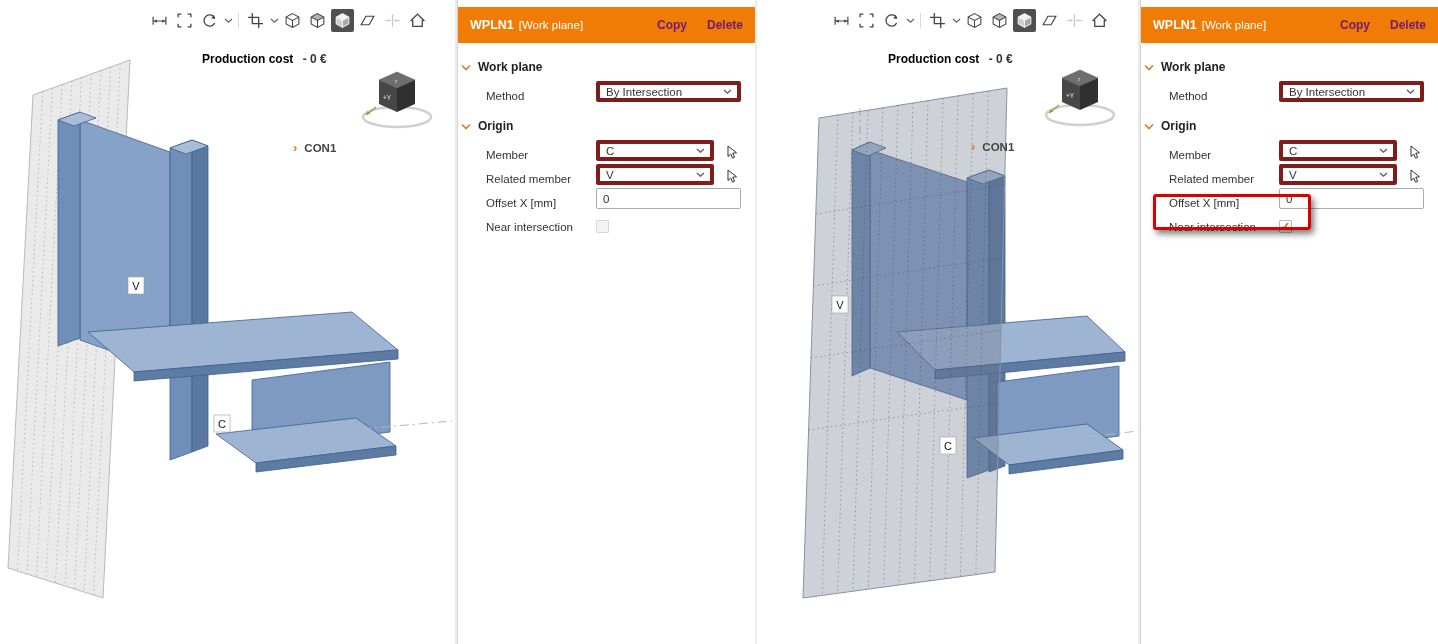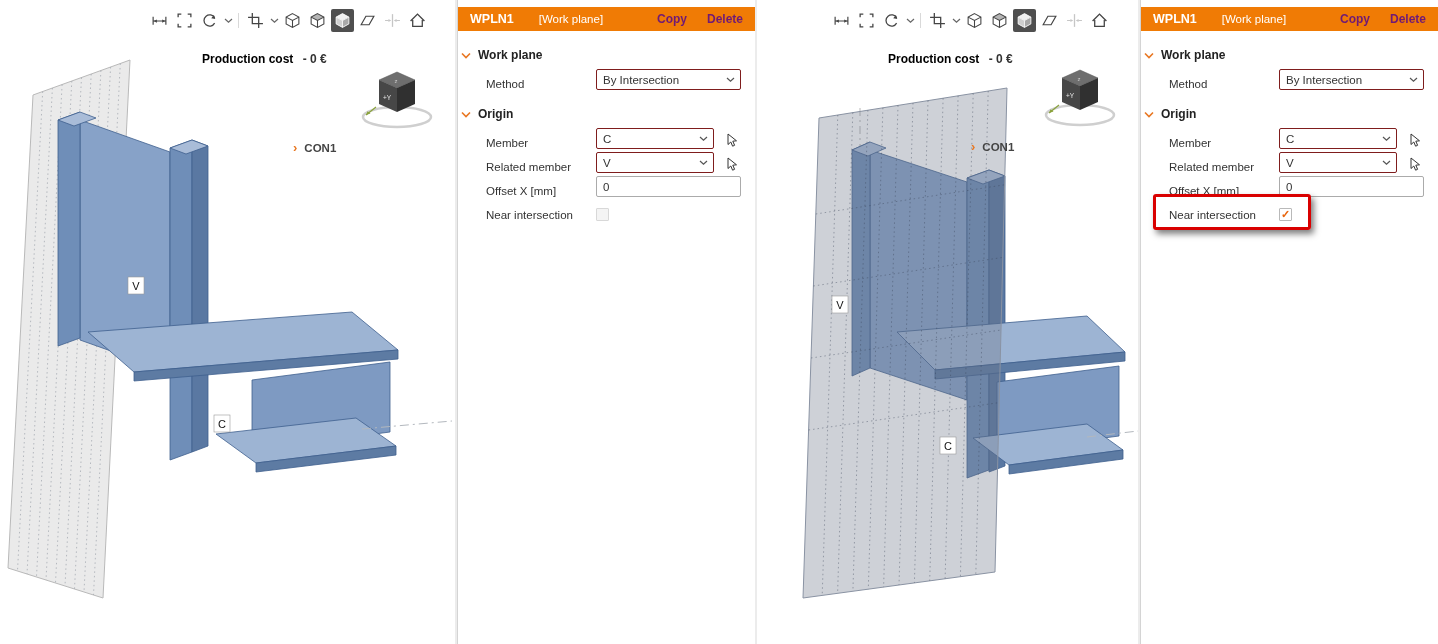--- a/index.html
+++ b/index.html
@@ -21,29 +21,29 @@
 
   
   .prod-cost{position:absolute;font-size:12px;font-weight:bold;z-index:5;white-space:nowrap}
   .pc-label{color:#000000}
   .pc-value{color:#333;margin-left:6px}
   .tree-item{position:absolute;font-size:11.5px;font-weight:bold;color:#444;display:flex;gap:7px;z-index:5;cursor:pointer}
   .tree-chevron{color:#E87722;font-weight:bold;font-size:13px;line-height:11px}
 
   
   .panel{position:absolute;top:0;bottom:0;background:#fff;border-left:1px solid #d4d4d4;padding-top:7px;box-sizing:border-box}
-  .panel-header{height:24px;background:#F07B05;color:#fff;display:flex;align-items:center;padding:0 12px}
+  .panel-header{height:36px;background:#F07B05;color:#fff;display:flex;align-items:center;padding:0 12px}
   .ph-title{font-weight:bold;font-size:12.5px}
-  .ph-sub{font-size:11.5px;margin-left:25px}
+  .ph-sub{font-size:11.5px;margin-left:5px}
   .ph-actions{margin-left:auto;display:flex;gap:20px}
   .ph-btn{background:none;border:none;color:#701a75;font-weight:bold;font-size:12px;cursor:pointer;font-family:inherit;padding:0}
   .section-head{display:flex;align-items:center;gap:7px;padding-left:3px;height:22px;margin-top:13px;font-weight:bold;font-size:12px;color:#222;cursor:pointer}
   .prow{display:flex;align-items:flex-end;height:24px;padding:0 14px 0 28px;font-size:11.5px;color:#333}
   .prow label{flex:1}
-  .combo{width:145px;height:21px;border:1px solid #7f1d1d;border-radius:2px;background:#fff;display:flex;align-items:center;padding:0 5px 0 6px;box-sizing:border-box;font-size:11.5px;cursor:pointer}
+  .combo{width:145px;height:21px;border:4px solid #7f1d1d;border-radius:2px;background:#fff;display:flex;align-items:center;padding:0 5px 0 6px;box-sizing:border-box;font-size:11.5px;cursor:pointer}
   .combo .val{flex:1;white-space:nowrap;overflow:hidden}
   .combo.narrow{width:118px;margin-right:8px}
   .textbox{width:145px;height:21px;border:1px solid #ababab;border-radius:2px;padding:0 6px;box-sizing:border-box;font-size:11.5px;font-family:inherit;color:#333}
   .picker{width:15px;height:18px;margin-left:4px;display:flex;align-items:center;cursor:pointer}
   .cb-slot{width:145px;display:flex}
   .checkbox{width:13px;height:13px;border:1px solid #b9b9b9;background:#fff;display:flex;align-items:center;justify-content:center;font-size:11px;line-height:11px;color:#E8650D;font-weight:bold;border-radius:1px;cursor:pointer;box-sizing:border-box}
   .checkbox.disabled{background:#f4f4f4;border-color:#d8d8d8}
   .red-box{position:absolute;left:12px;top:194px;width:152px;height:30px;border:3px solid #D90000;border-radius:3px;box-shadow:3px 4px 6px rgba(0,0,0,.5);pointer-events:none;z-index:4}
 </style>
 </head>

